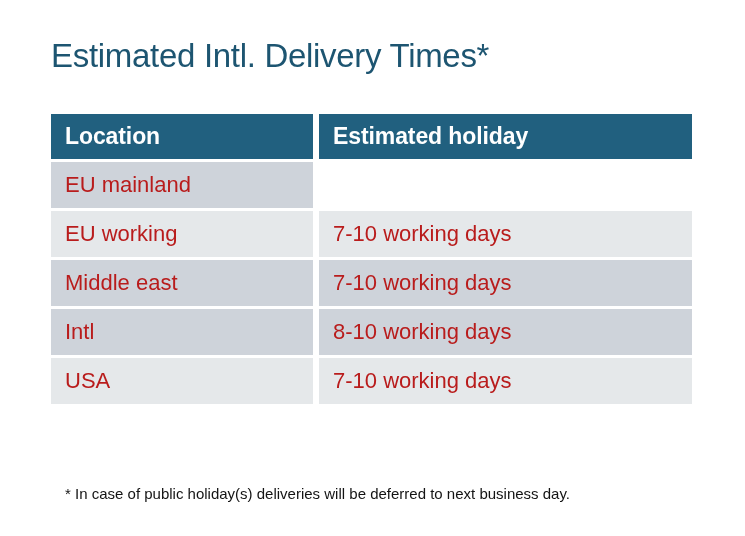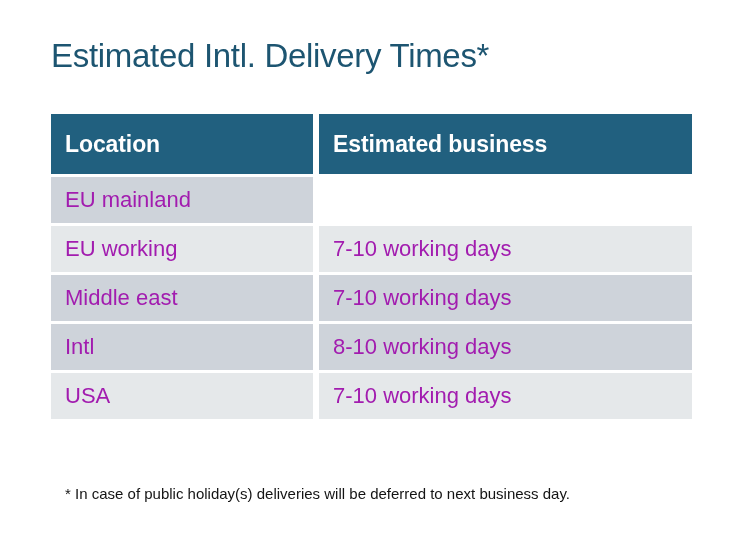--- a/index.html
+++ b/index.html
@@ -53,41 +53,41 @@
     margin-bottom: 0;
   }
 
   .cell {
     box-sizing: border-box;
     display: flex;
     align-items: center;
     height: 46px;
     padding: 0 0 0 14px;
     font-size: 22px;
-    color: #a21caf;
+    color: #b91c1c;
     overflow: hidden;
     white-space: nowrap;
   }
 
   .cell.col-location {
     width: 262px;
     margin-right: 6px;
     flex: 0 0 262px;
   }
   .cell.col-delivery {
     flex: 1 1 auto;
   }
 
   
   .row-header .cell {
     background: #21607f;
     color: #ffffff;
     font-weight: 700;
     font-size: 23px;
-    height: 60px;
+    height: 45px;
     letter-spacing: -0.1px;
   }
 
   
   .row-data.shade-dark .cell {
     background: #ced3da;
   }
   .row-data.shade-light .cell {
     background: #e5e8ea;
   }
@@ -107,21 +107,21 @@
 <body>
 
 <div class="page">
 
   <div class="page-title">Estimated Intl. Delivery Times*</div>
 
   <div class="table-wrap">
 
     <div class="row row-header">
       <div class="cell col-location">Location</div>
-      <div class="cell col-delivery">Estimated business</div>
+      <div class="cell col-delivery">Estimated holiday</div>
     </div>
 
     <div class="row row-data shade-dark">
       <div class="cell col-location">EU mainland</div>
     </div>
 
     <div class="row row-data shade-light">
       <div class="cell col-location">EU working</div>
       <div class="cell col-delivery">7-10 working days</div>
     </div>

